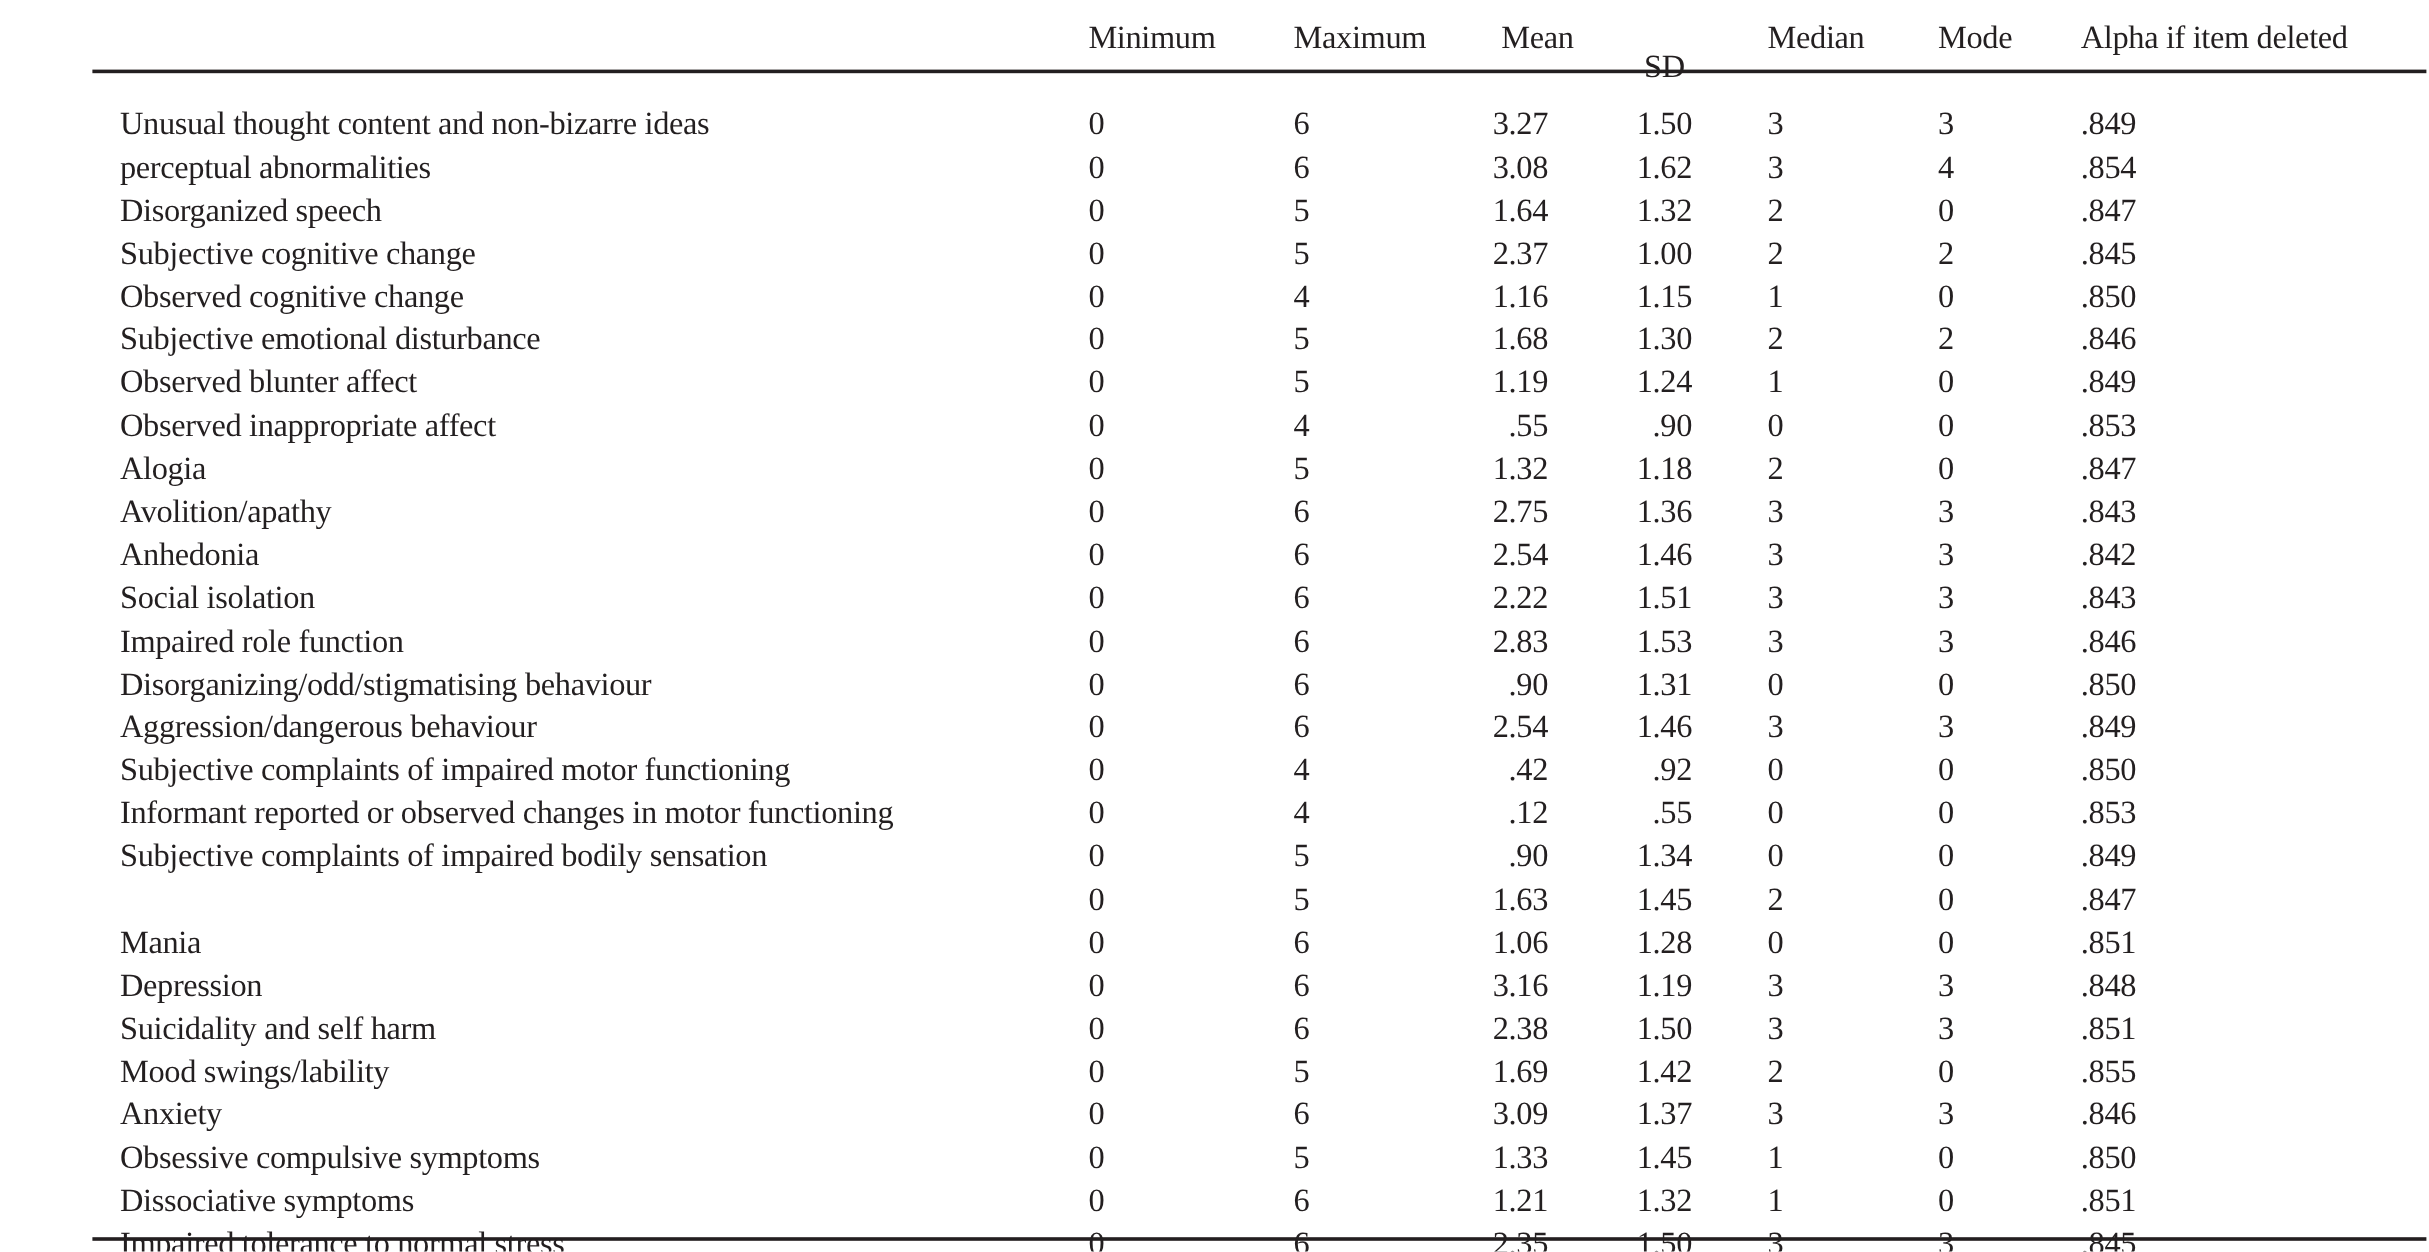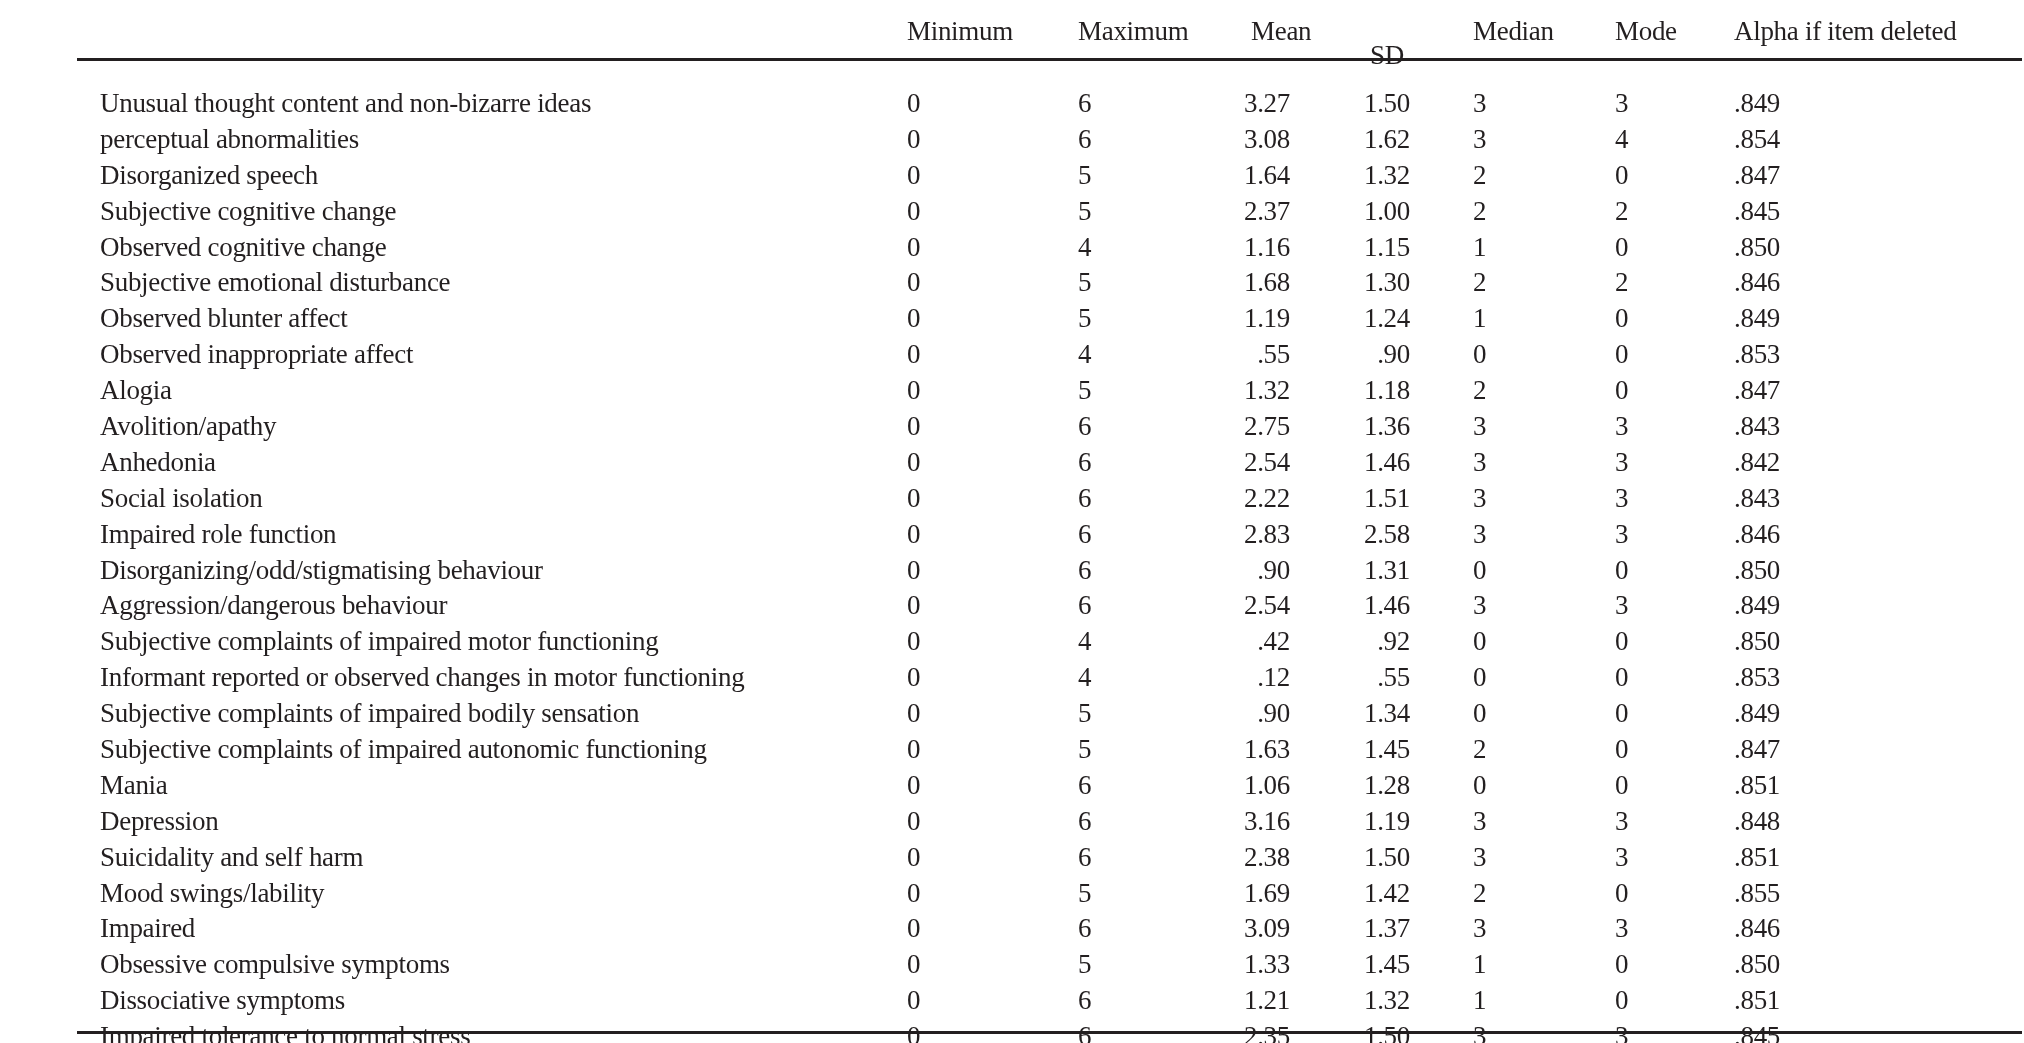--- a/index.html
+++ b/index.html
@@ -202,21 +202,21 @@
         <span class="cell c-sd">1.51</span>
         <span class="cell c-med">3</span>
         <span class="cell c-mode">3</span>
         <span class="cell c-alpha">.843</span>
       </div>
       <div class="row">
         <span class="cell c-label">Impaired role function</span>
         <span class="cell c-min">0</span>
         <span class="cell c-max">6</span>
         <span class="cell c-mean">2.83</span>
-        <span class="cell c-sd">2.58</span>
+        <span class="cell c-sd">1.53</span>
         <span class="cell c-med">3</span>
         <span class="cell c-mode">3</span>
         <span class="cell c-alpha">.846</span>
       </div>
       <div class="row">
         <span class="cell c-label">Disorganizing/odd/stigmatising behaviour</span>
         <span class="cell c-min">0</span>
         <span class="cell c-max">6</span>
         <span class="cell c-mean">.90</span>
         <span class="cell c-sd">1.31</span>
@@ -258,21 +258,20 @@
         <span class="cell c-label">Subjective complaints of impaired bodily sensation</span>
         <span class="cell c-min">0</span>
         <span class="cell c-max">5</span>
         <span class="cell c-mean">.90</span>
         <span class="cell c-sd">1.34</span>
         <span class="cell c-med">0</span>
         <span class="cell c-mode">0</span>
         <span class="cell c-alpha">.849</span>
       </div>
       <div class="row">
-        <span class="cell c-label">Subjective complaints of impaired autonomic functioning</span>
         <span class="cell c-min">0</span>
         <span class="cell c-max">5</span>
         <span class="cell c-mean">1.63</span>
         <span class="cell c-sd">1.45</span>
         <span class="cell c-med">2</span>
         <span class="cell c-mode">0</span>
         <span class="cell c-alpha">.847</span>
       </div>
       <div class="row">
         <span class="cell c-label">Mania</span>
@@ -308,21 +307,21 @@
         <span class="cell c-label">Mood swings/lability</span>
         <span class="cell c-min">0</span>
         <span class="cell c-max">5</span>
         <span class="cell c-mean">1.69</span>
         <span class="cell c-sd">1.42</span>
         <span class="cell c-med">2</span>
         <span class="cell c-mode">0</span>
         <span class="cell c-alpha">.855</span>
       </div>
       <div class="row">
-        <span class="cell c-label">Impaired</span>
+        <span class="cell c-label">Anxiety</span>
         <span class="cell c-min">0</span>
         <span class="cell c-max">6</span>
         <span class="cell c-mean">3.09</span>
         <span class="cell c-sd">1.37</span>
         <span class="cell c-med">3</span>
         <span class="cell c-mode">3</span>
         <span class="cell c-alpha">.846</span>
       </div>
       <div class="row">
         <span class="cell c-label">Obsessive compulsive symptoms</span>

